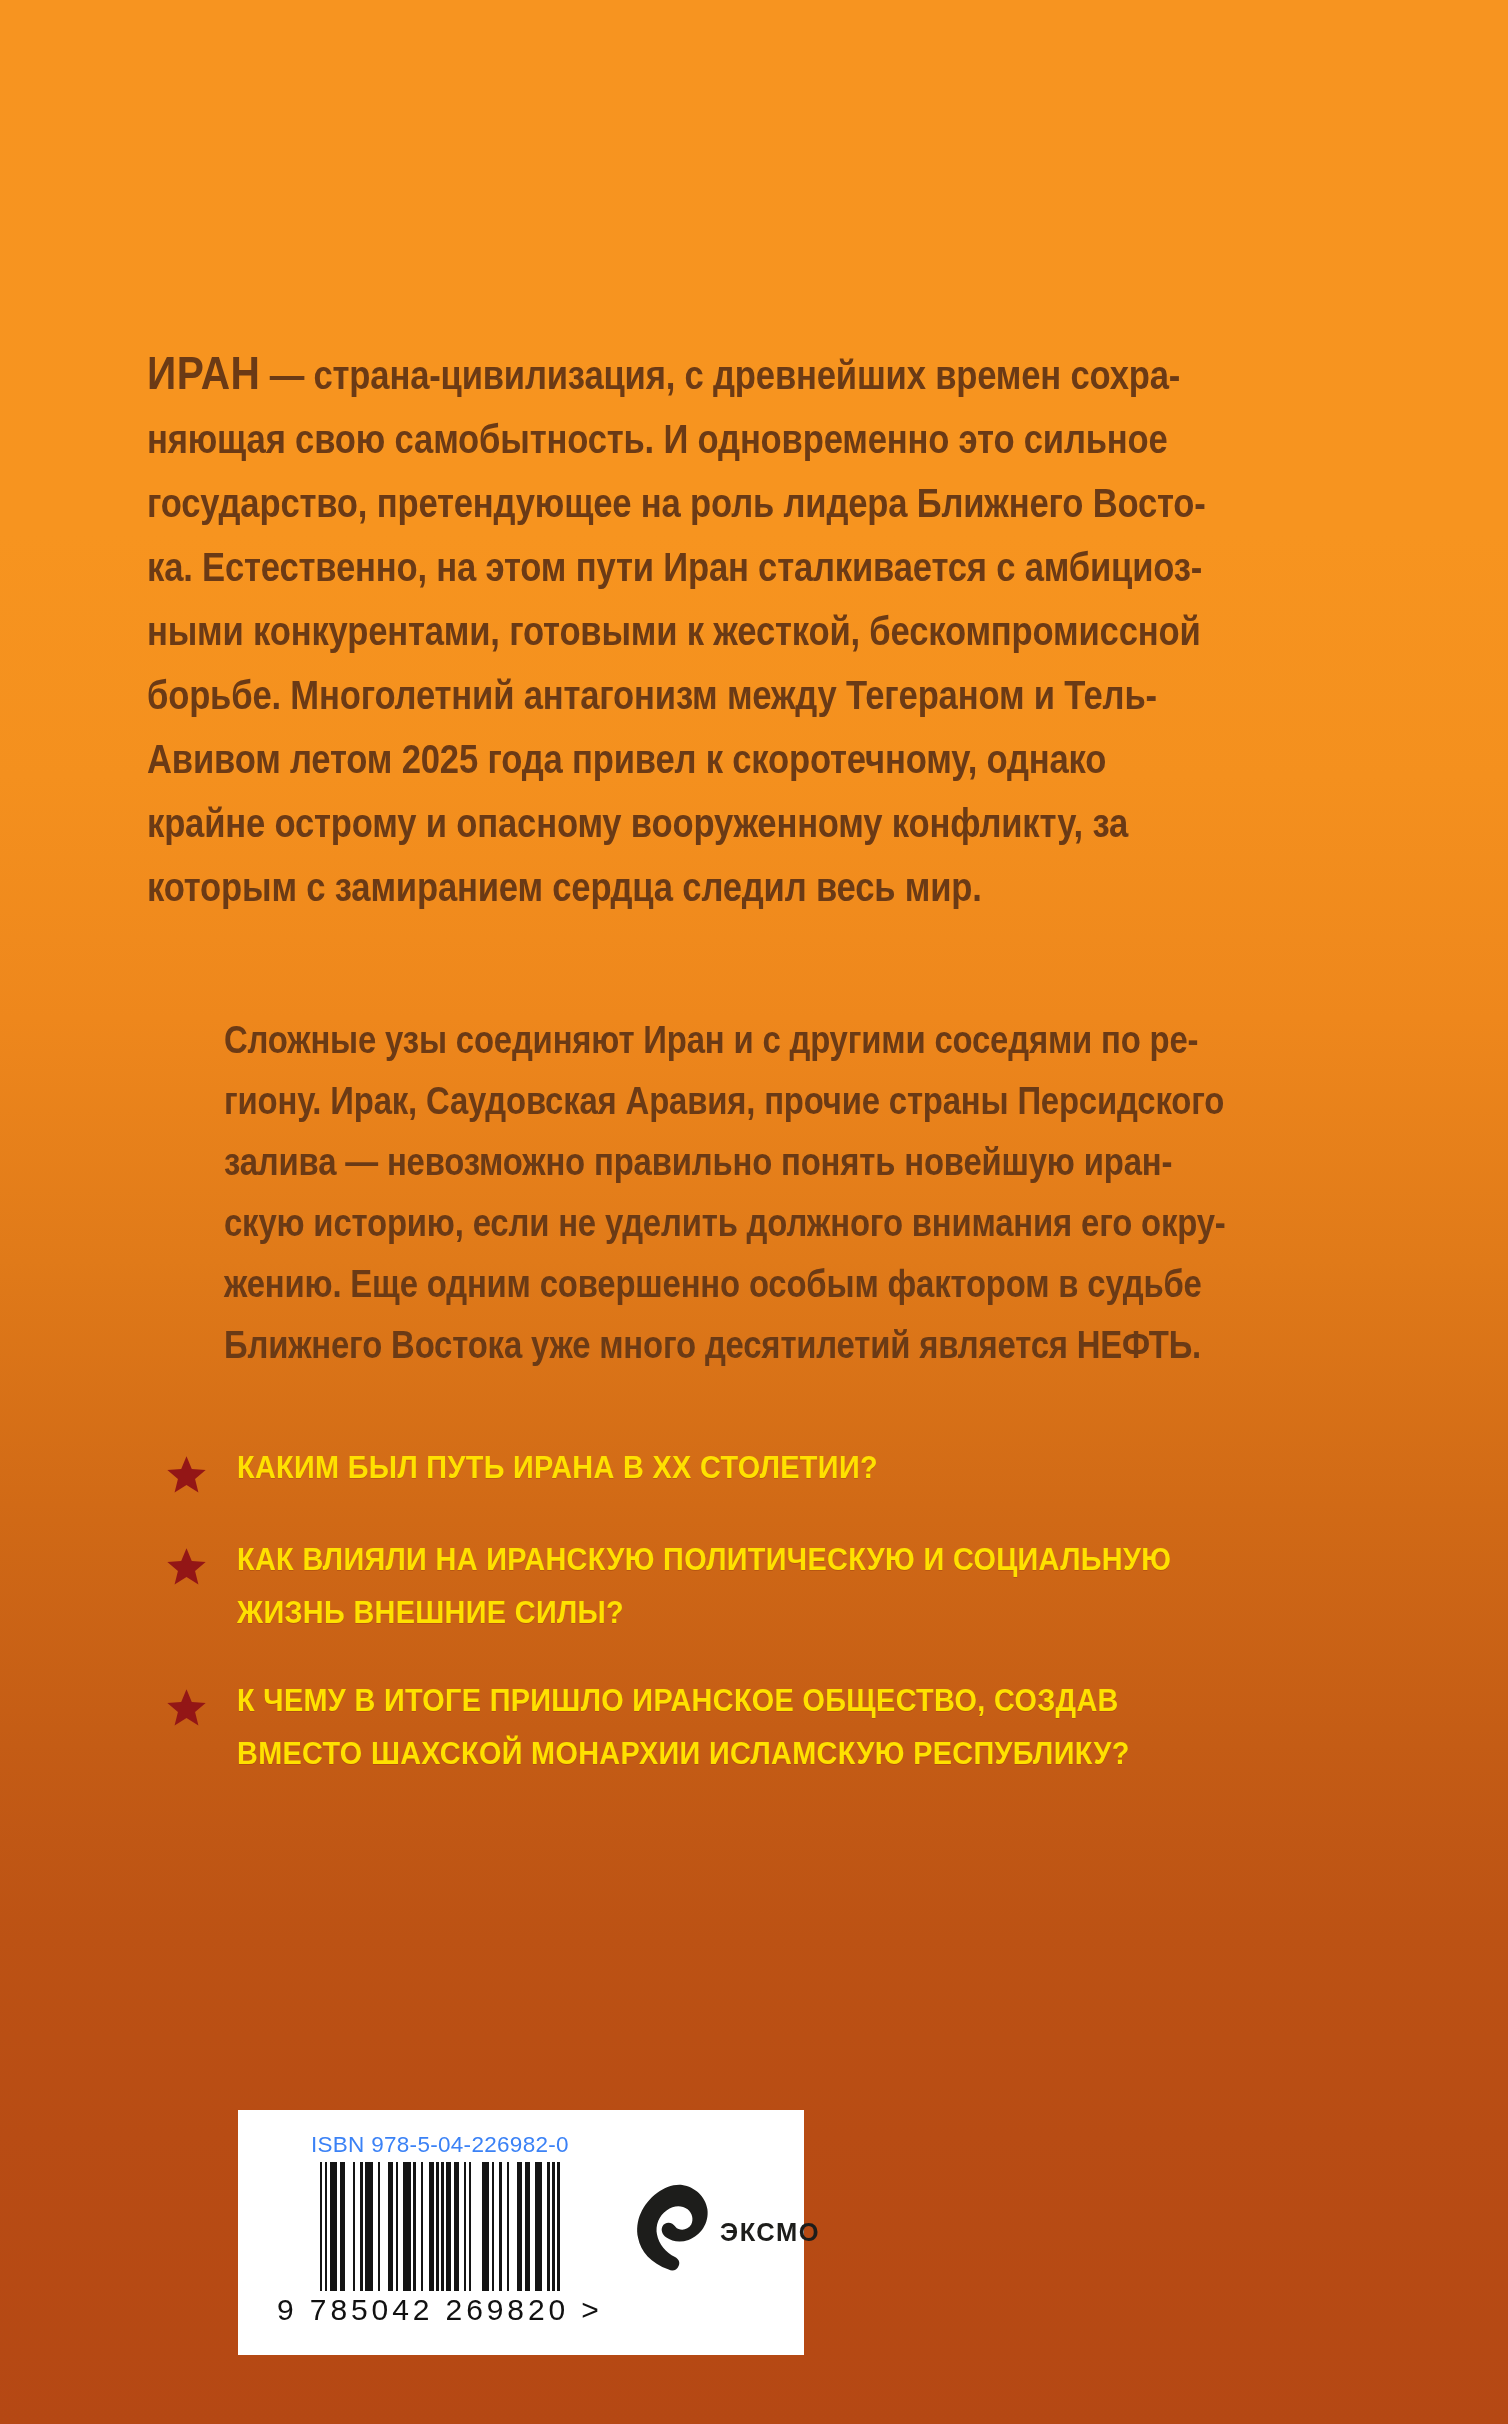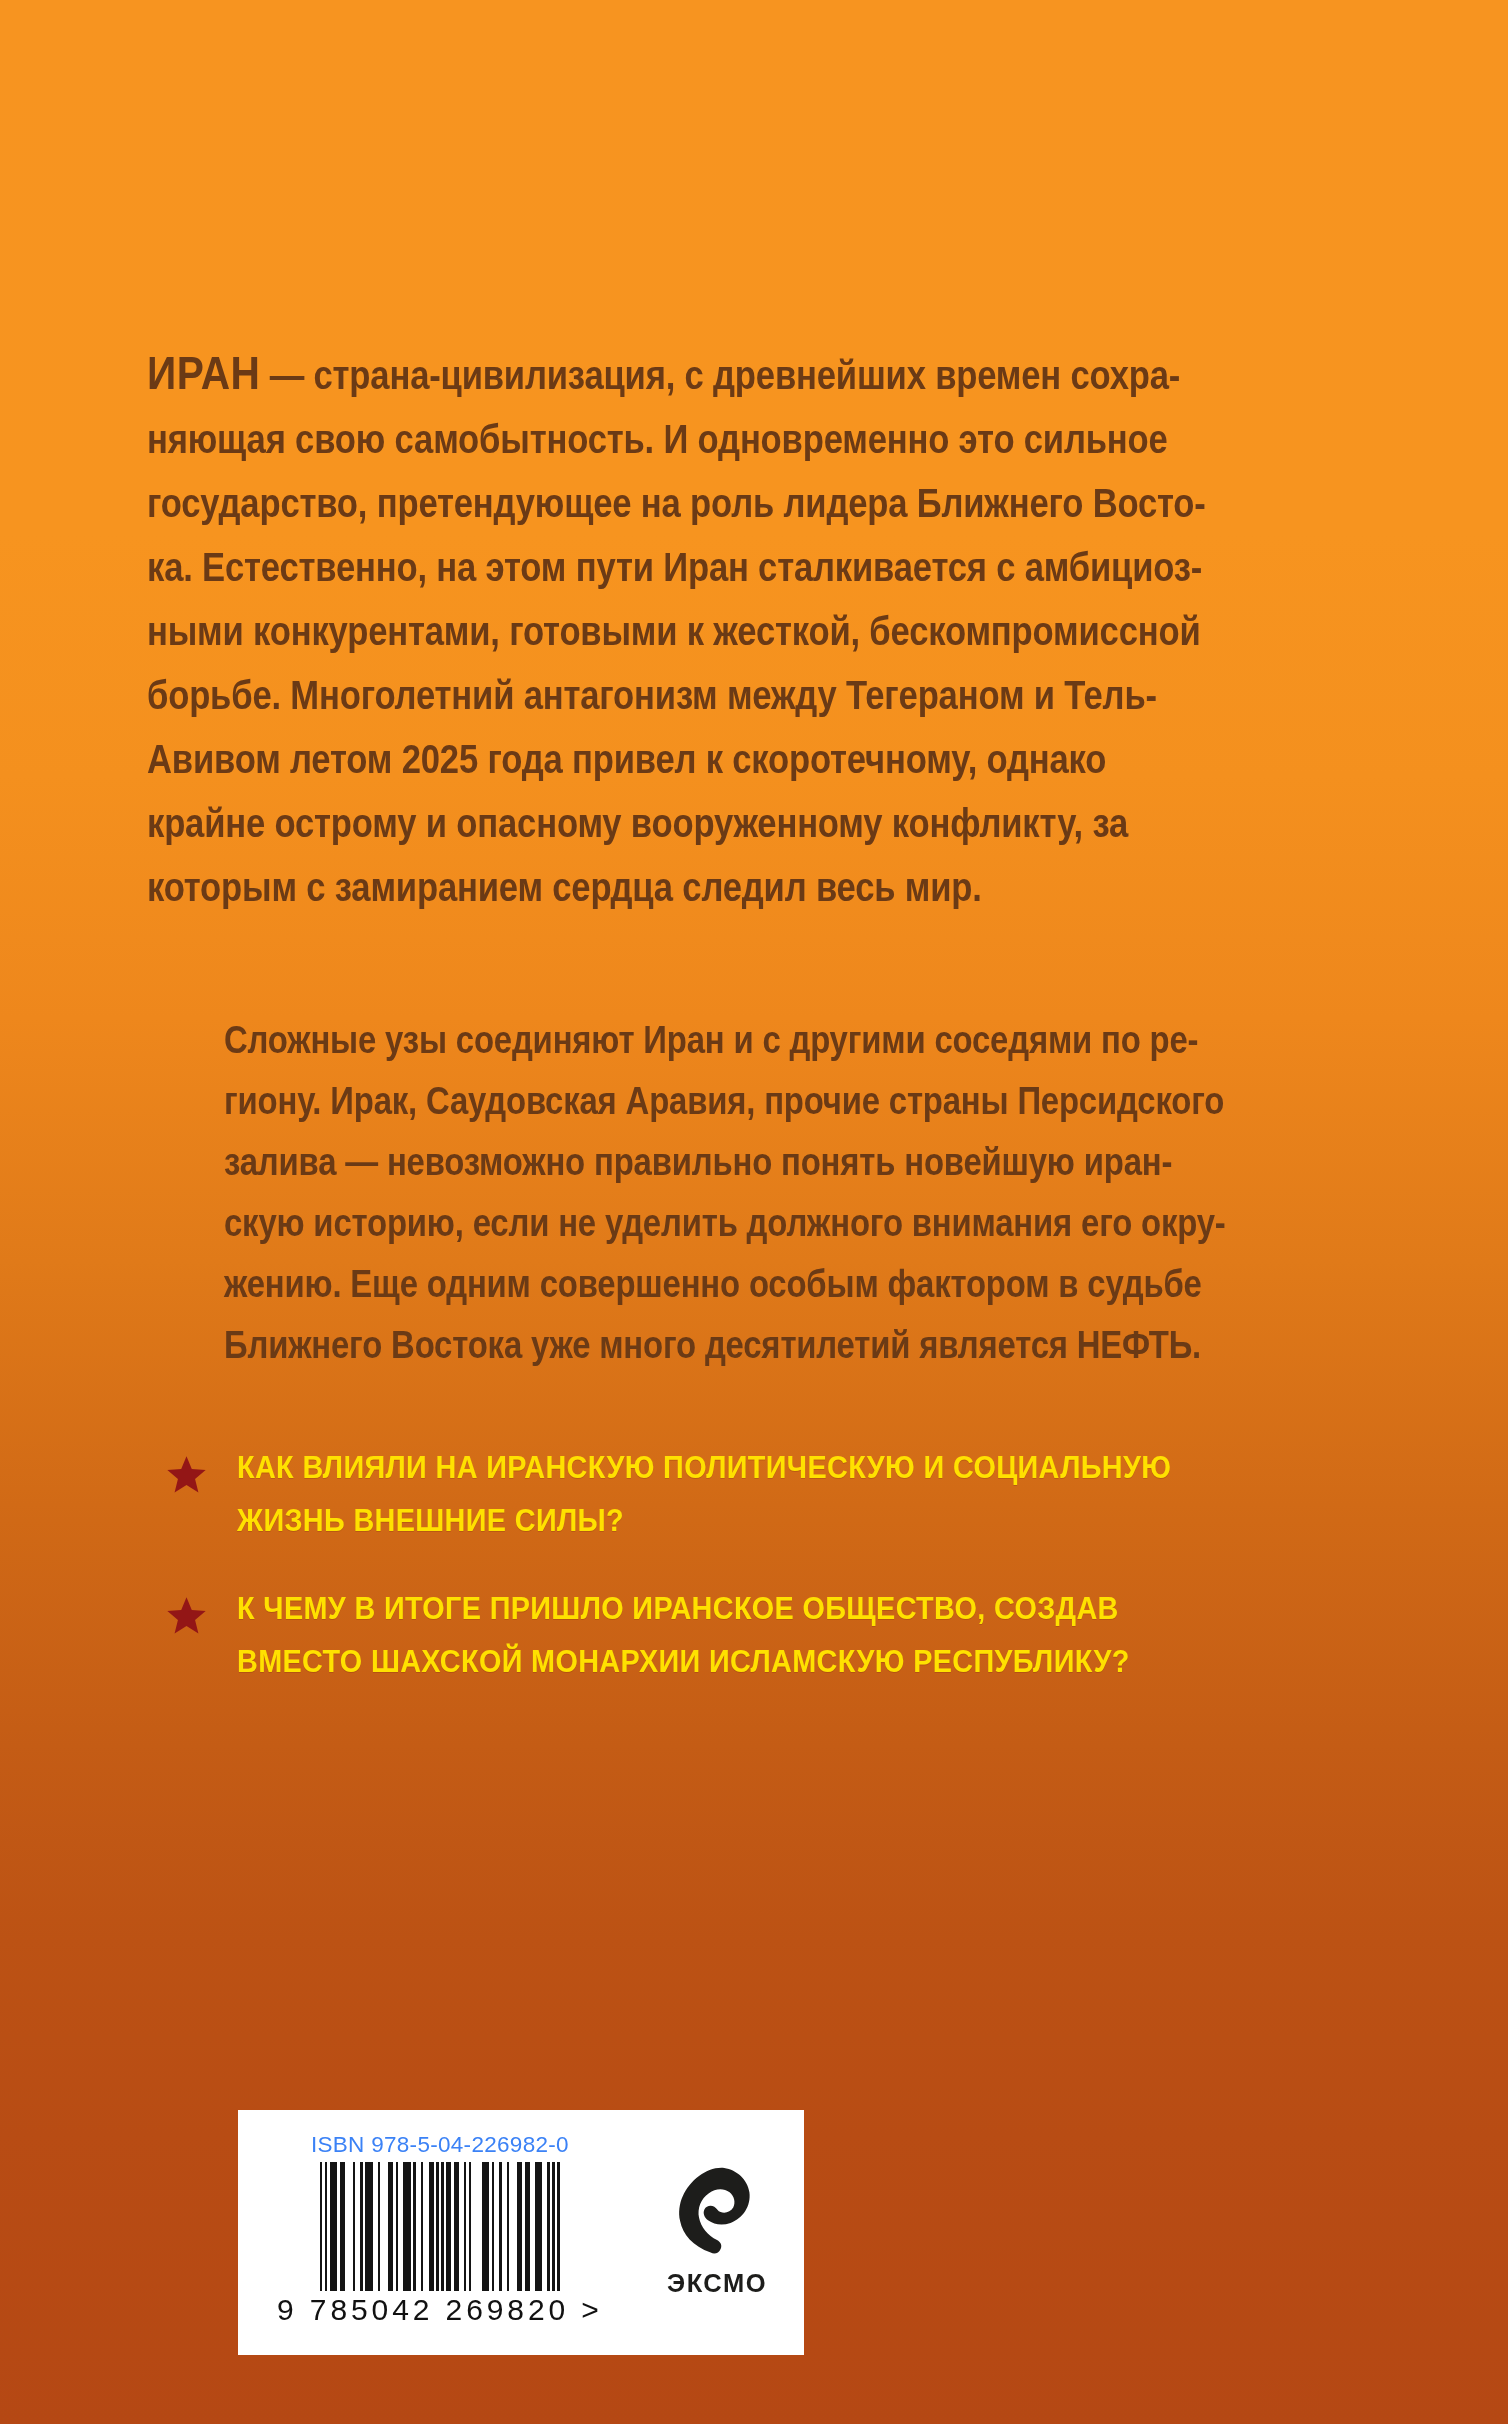--- a/index.html
+++ b/index.html
@@ -116,21 +116,21 @@
     font-size:30px;
     color:#111;
     letter-spacing:3.9px;
     text-align:center;
     margin-top:2px;
     white-space:nowrap;
   }
   #publisher-logo{
     flex:1 1 auto;
     display:flex;
-    flex-direction:column;
+    flex-direction:row;
     align-items:center;
     justify-content:center;
     padding-bottom:5px;
   }
   #logo-mark{ width:90px; height:102px; display:block; }
   #logo-wordmark{
     font-size:25.5px;
     font-weight:bold;
     color:#1D1D1B;
     letter-spacing:1.5px;
@@ -156,33 +156,39 @@
   <span class="para-line">Сложные узы соединяют Иран и с другими соседями по ре-</span>
   <span class="para-line">гиону. Ирак, Саудовская Аравия, прочие страны Персидского</span>
   <span class="para-line">залива — невозможно правильно понять новейшую иран-</span>
   <span class="para-line">скую историю, если не уделить должного внимания его окру-</span>
   <span class="para-line">жению. Еще одним совершенно особым фактором в судьбе</span>
   <span class="para-line">Ближнего Востока уже много десятилетий является НЕФТЬ.</span>
 </div>
 
 <div id="bullet-list">
 
-
   <div class="bullet-row">
     <svg class="star-icon" viewBox="0 0 24 24">
       <path fill="#931616" d="M12 1.2 14.95 8.4 22.7 8.95 16.78 13.95 18.65 21.5 12 17.35 5.35 21.5 7.22 13.95 1.3 8.95 9.05 8.4Z"></path>
     </svg>
-    <div class="bullet-text">КАК ВЛИЯЛИ НА ИРАНСКУЮ ПОЛИТИЧЕСКУЮ И СОЦИАЛЬНУЮ
-ЖИЗНЬ ВНЕШНИЕ СИЛЫ?</div>
+    <div class="bullet-text">КАКИМ БЫЛ ПУТЬ ИРАНА В XX СТОЛЕТИИ?</div>
   </div>
 
   <div class="bullet-row">
     <svg class="star-icon" viewBox="0 0 24 24">
       <path fill="#931616" d="M12 1.2 14.95 8.4 22.7 8.95 16.78 13.95 18.65 21.5 12 17.35 5.35 21.5 7.22 13.95 1.3 8.95 9.05 8.4Z"></path>
     </svg>
+    <div class="bullet-text">КАК ВЛИЯЛИ НА ИРАНСКУЮ ПОЛИТИЧЕСКУЮ И СОЦИАЛЬНУЮ
+ЖИЗНЬ ВНЕШНИЕ СИЛЫ?</div>
+  </div>
+
+  <div class="bullet-row">
+    <svg class="star-icon" viewBox="0 0 24 24">
+      <path fill="#931616" d="M12 1.2 14.95 8.4 22.7 8.95 16.78 13.95 18.65 21.5 12 17.35 5.35 21.5 7.22 13.95 1.3 8.95 9.05 8.4Z"></path>
+    </svg>
     <div class="bullet-text">К ЧЕМУ В ИТОГЕ ПРИШЛО ИРАНСКОЕ ОБЩЕСТВО, СОЗДАВ
 ВМЕСТО ШАХСКОЙ МОНАРХИИ ИСЛАМСКУЮ РЕСПУБЛИКУ?</div>
   </div>
 
 </div>
 
 <div id="barcode-panel">
 
   <div id="barcode-zone">
     <div id="isbn-text">ISBN 978-5-04-226982-0</div>

